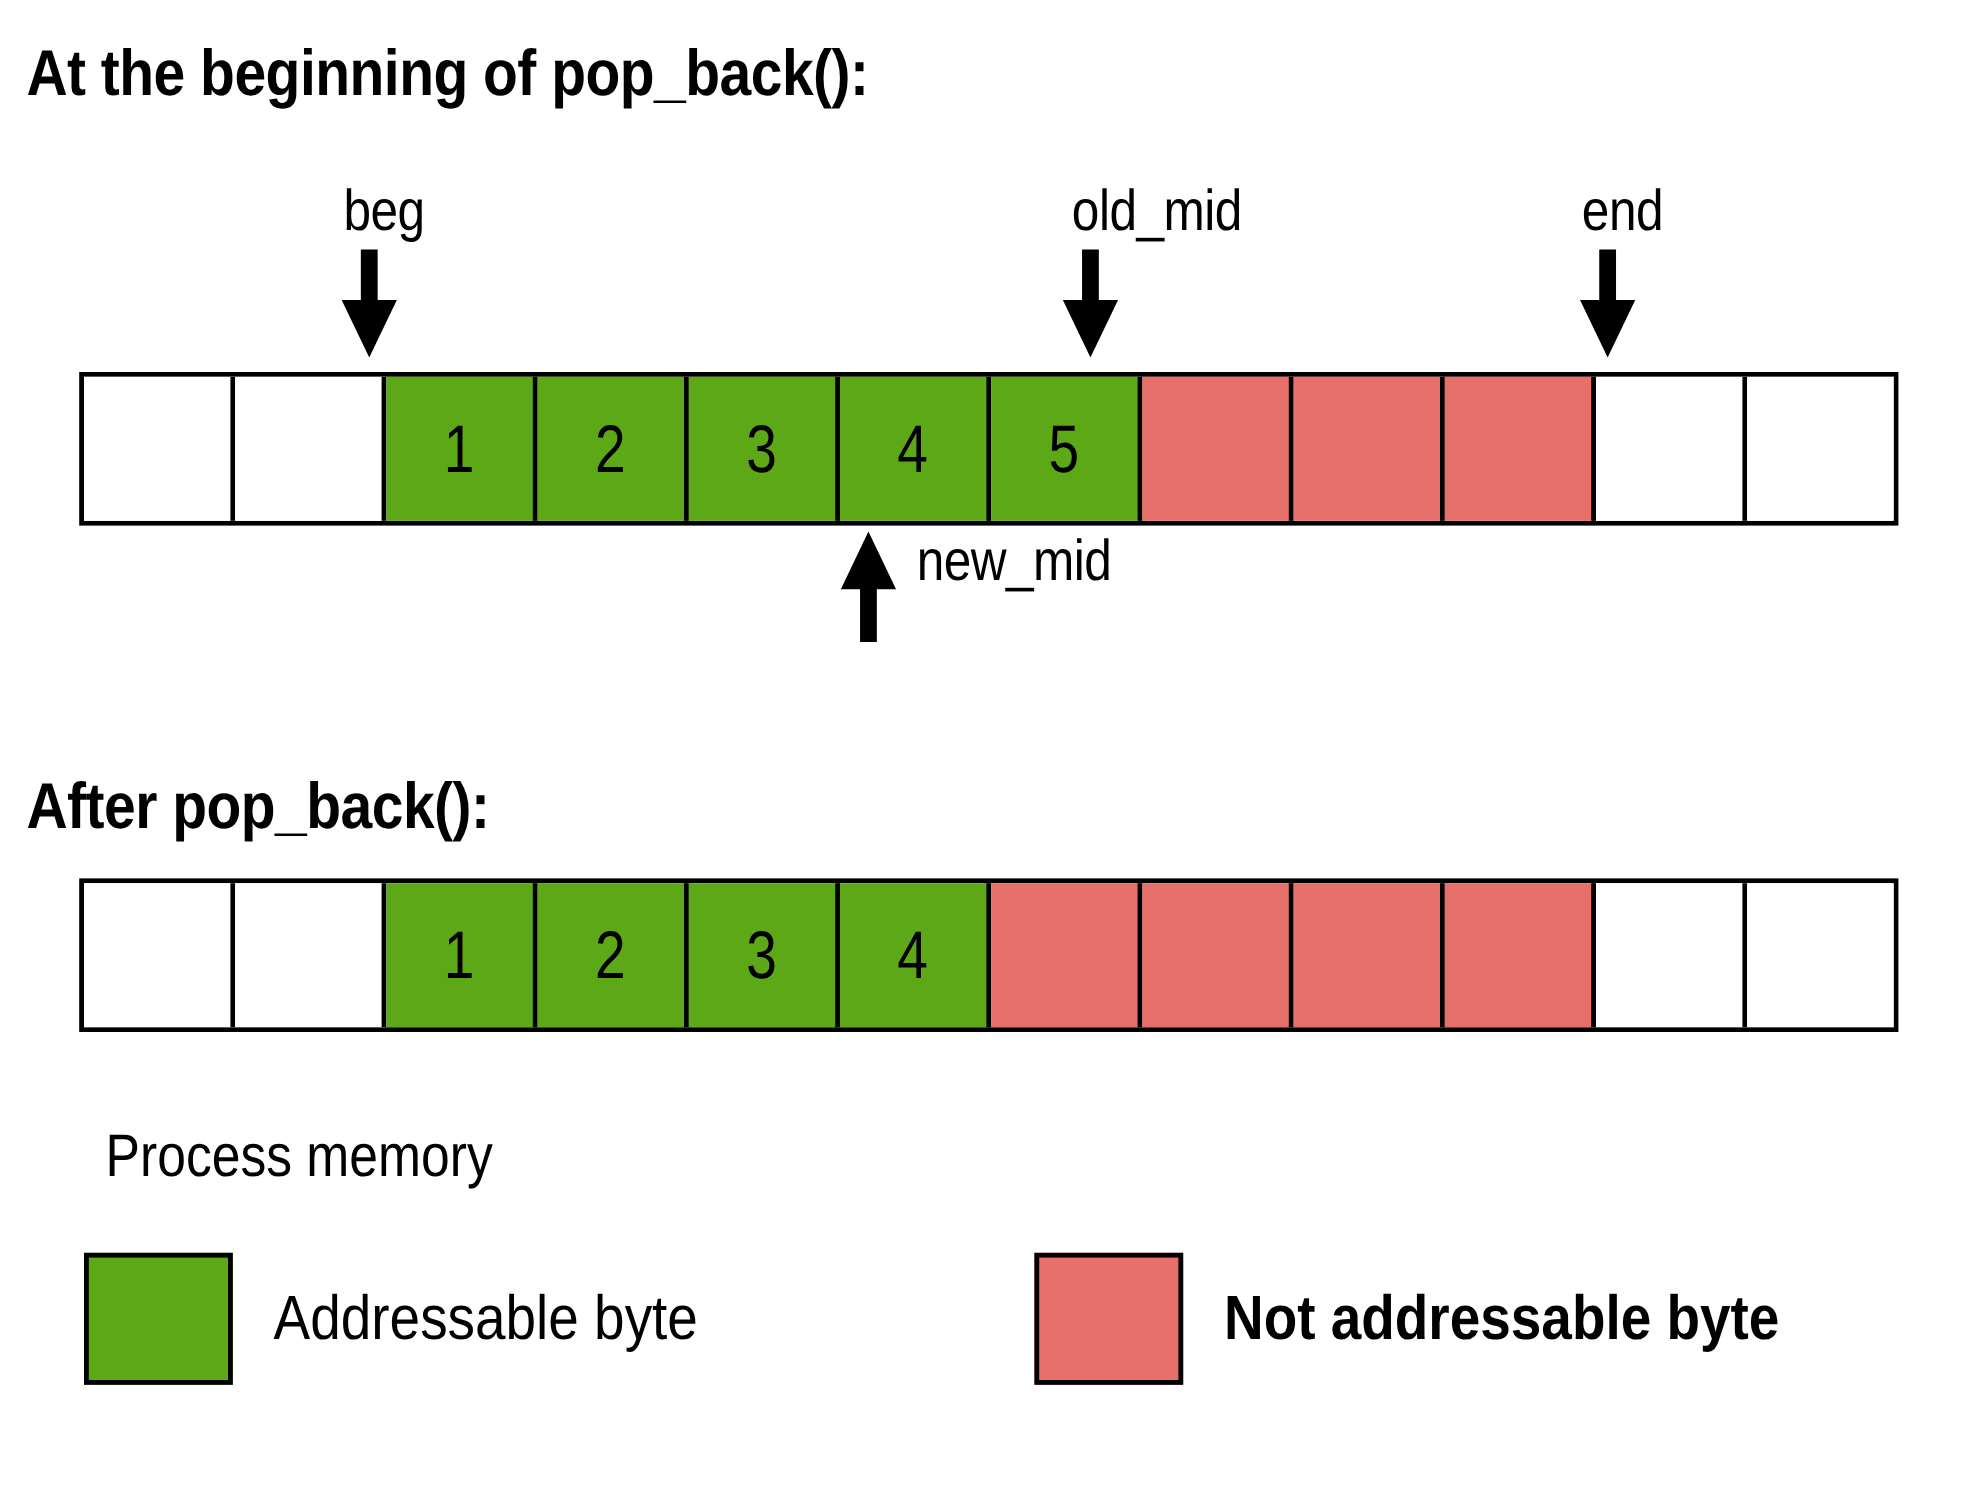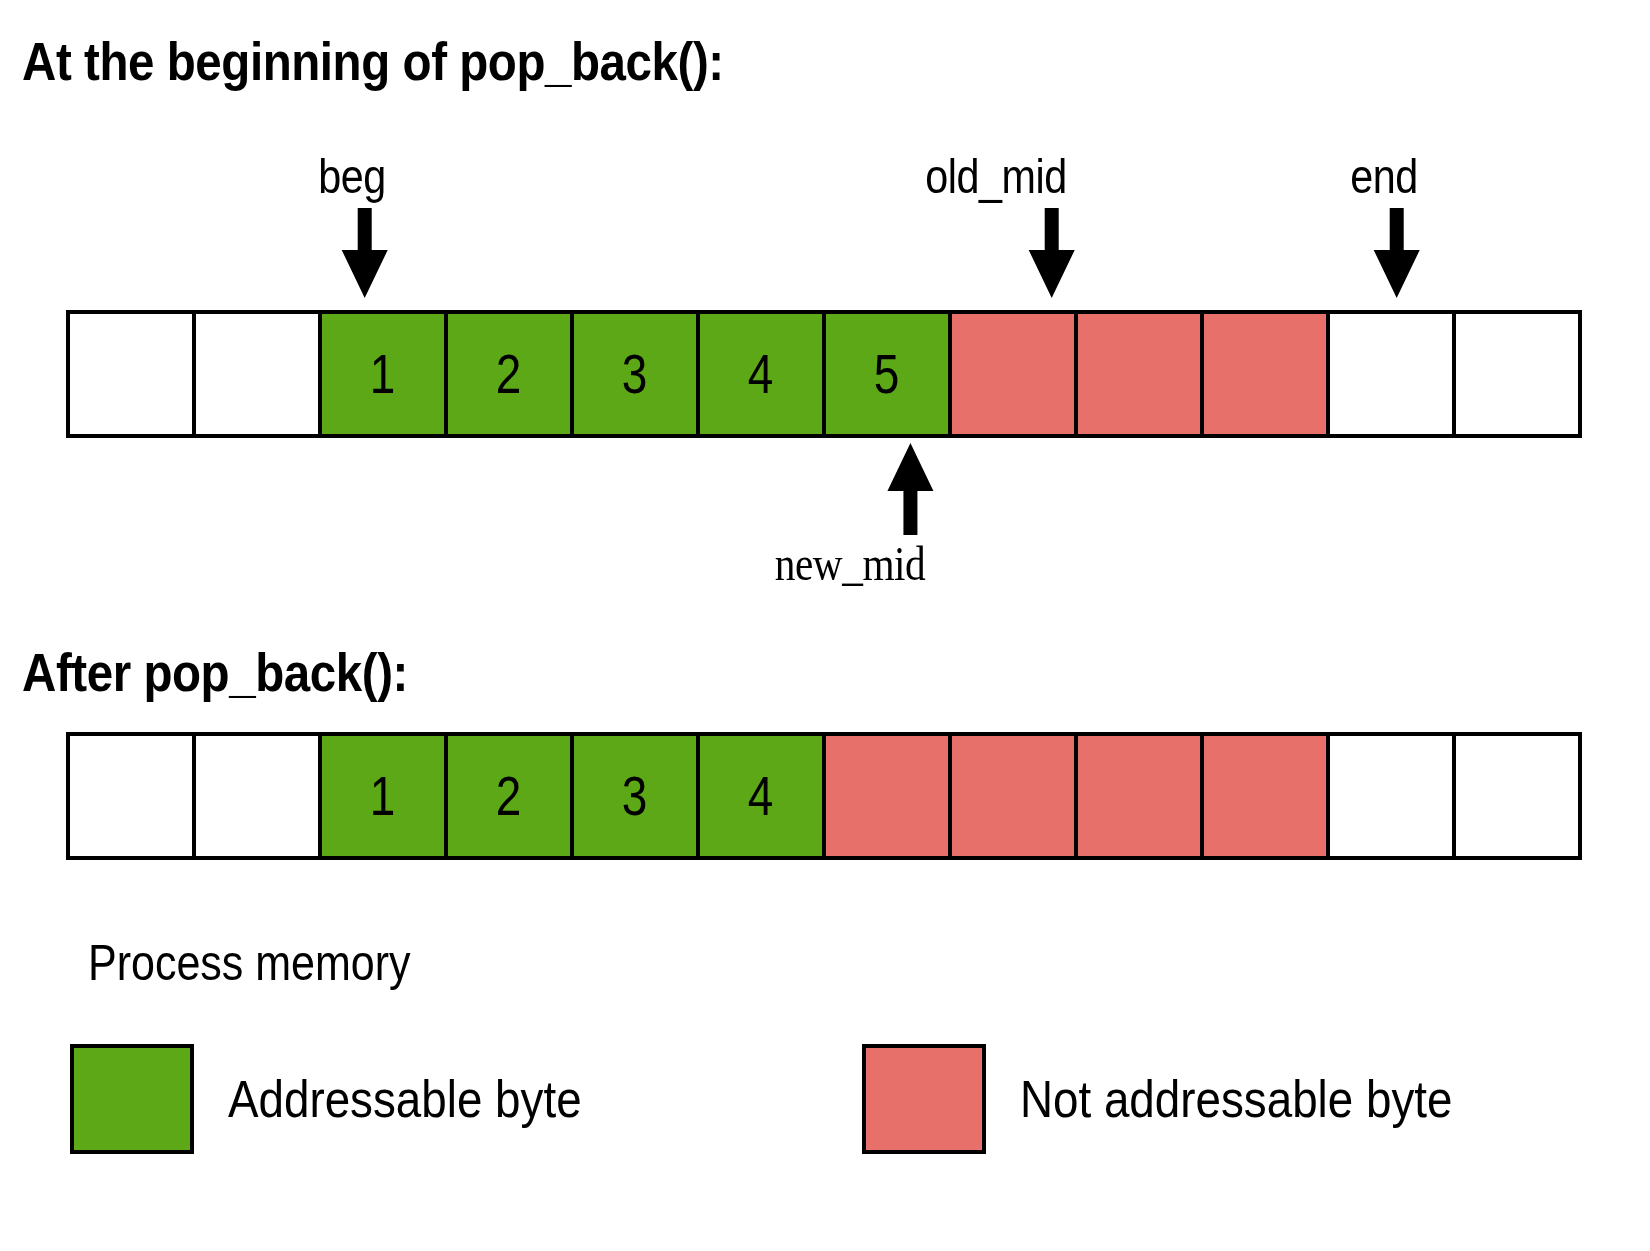--- a/index.html
+++ b/index.html
@@ -63,59 +63,58 @@
     user-select: none;
   }
 
   
   .pointer {
     position: absolute;
     
     transform: translateX(-50%);
     display: flex;
     flex-direction: column;
-    align-items: flex-end;
-    white-space: nowrap;
-    margin-left: 32px;
+    align-items: flex-start;
+    white-space: nowrap;
   }
   .pointer-label {
     font-size: 48px;
     line-height: 1.05;
     transform: scaleX(0.86);
     letter-spacing: -0.5px;
   }
   .arrow-svg { display: block; }
 
   #ptr-beg     { left: 320px; top: 152px; }
   #ptr-old-mid { left: 964px; top: 152px; }
   #ptr-end     { left: 1352px; top: 152px; }
 
   
-  .pointer.up { flex-direction: column; font-family: Liberation Serif, serif; }
+  .pointer.up { flex-direction: row; }
   #ptr-new-mid { left: 818px; top: 443px; }
 
   
   #legend-title {
     position: absolute;
     left: 88px;
     top: 938px;
     font-size: 50px;
     line-height: 1;
     transform: scaleX(0.86);
     transform-origin: left center;
     white-space: nowrap;
   }
   .legend-item {
     position: absolute;
     display: flex;
     align-items: center;
     text-align: right;
   }
   #legend-addressable     { left: 70px;  top: 1044px; }
-  #legend-not-addressable { left: 862px; top: 1044px; }
+  #legend-not-addressable { left: 862px; top: 1044px; font-weight: bold; }
 
   .legend-swatch {
     width: 124px;
     height: 110px;
     box-sizing: border-box;
     border: 4px solid #000000;
     flex: 0 0 auto;
   }
   .legend-swatch.green { background: #5DA816; }
   .legend-swatch.red   { background: #E8706A; }

